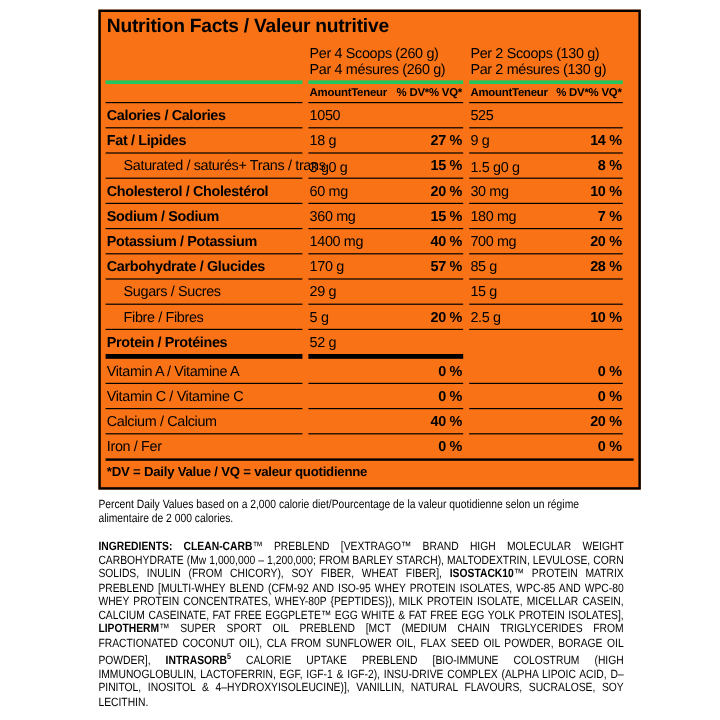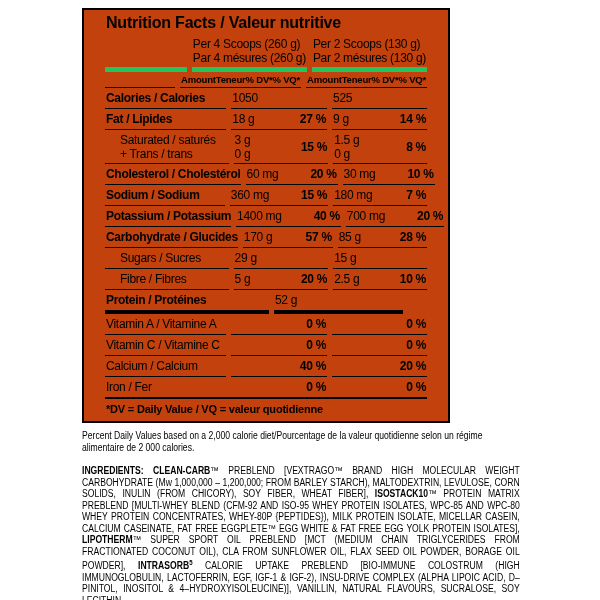--- a/index.html
+++ b/index.html
@@ -6,49 +6,49 @@
   html, body { width: 600px; height: 600px; background: #fff; }
   body {
     font-family: "Liberation Sans", sans-serif;
     color: #000;
     -webkit-font-smoothing: antialiased;
   }
   .page { width: 440px; margin: 0 0 0 82px; padding-top: 8px; }
 
   
   .nft {
-    width: 368px;
+    width: 452px;
     border: 2px solid #000;
-    background: #c2410c;
-    padding: 0 21px;
+    background: #f97316;
+    padding: 0 4px;
   }
   .nft-title {
     font-size: 16px;
     font-weight: bold;
     letter-spacing: -0.2px;
     padding: 3px 0 1px 1px;
     line-height: 20px;
     white-space: nowrap;
   }
   .row { display: flex; align-items: stretch; }
   .cn  { width: 164px; font-size: 12px; font-weight: bold; letter-spacing: -0.3px;
          padding: 3px 0 2px 1px; line-height: 15px; white-space: nowrap; }
   .cd  { width: 129px; margin-left: 5px; display: flex; justify-content: space-between;
          align-items: center; font-size: 12px; letter-spacing: -0.3px;
          padding: 3px 1px 2px 1px; line-height: 15px; white-space: nowrap; }
   .cd2 { width: 128px; }
   .row > div { border-bottom: 1px solid #000; }
-  .row.serv > div { border-bottom: 5px solid #22c55e; }
+  .row.serv > div { border-bottom: 3px solid #22c55e; }
   .row.thick > div { border-bottom-width: 4px; }
   .row.nob > div { border-bottom: none; }
   .dv { font-weight: bold; margin-left: 32px; }
   .amt { font-weight: normal; }
   .sub .cn { font-weight: normal; padding-left: 15px; }
   .plain .cn { font-weight: normal; }
-  .two { display: flex; flex-direction: column; line-height: 14px; }
+  .two { display: flex; line-height: 14px; }
   .serv .cd { flex-direction: column; align-items: flex-start; justify-content: flex-start;
               line-height: 14px; padding-bottom: 2px; font-size: 12px; }
   .hdr .cd { font-size: 9.5px; line-height: 11px; padding-top: 2px; padding-bottom: 2px;
              align-items: flex-start; font-weight: bold; letter-spacing: -0.2px; }
   .hcol { display: flex; flex-direction: row; }
   .hcol.r { text-align: right; }
   .hr2 { height: 2px; background: #000; }
   .footnote { font-size: 11px; font-weight: bold; letter-spacing: -0.2px;
               padding: 4px 0 5px 1px; line-height: 13px; }
 

